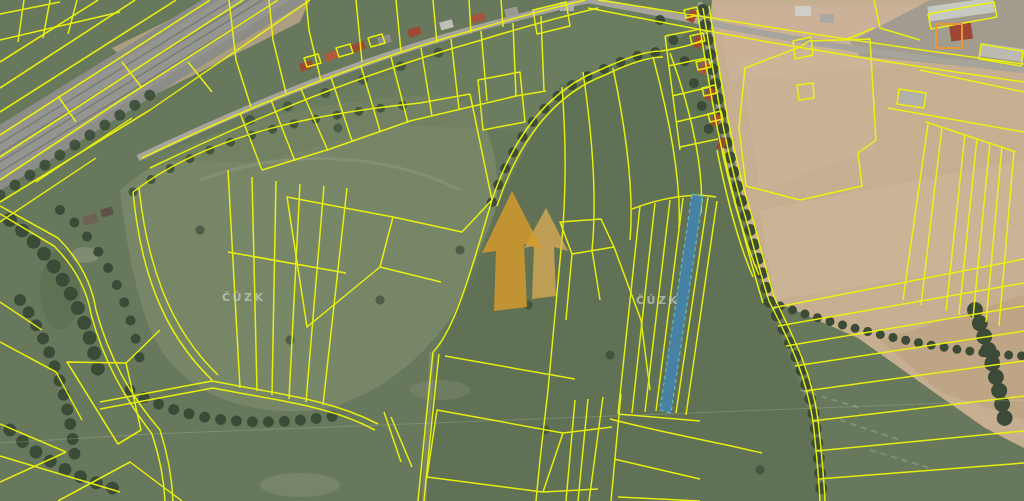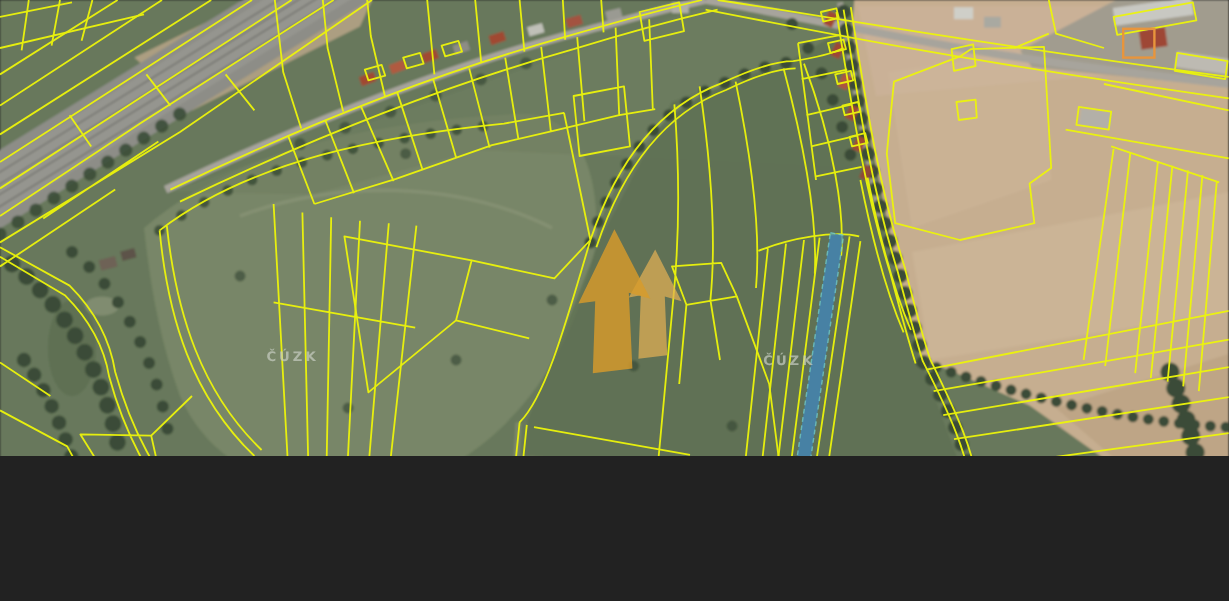--- a/index.html
+++ b/index.html
@@ -1,16 +1,16 @@
 <!DOCTYPE html>
 <html><head>
 <meta charset="utf-8">
 <style>
   html,body{margin:0;padding:0;background:#222;}
-  #stage{position:relative;width:1024px;height:380px;overflow:hidden;font-family:"Liberation Sans",sans-serif;}
+  #stage{position:relative;width:1024px;height:501px;overflow:hidden;font-family:"Liberation Sans",sans-serif;}
   #stage svg{display:block;}
   text.wm{font-family:"DejaVu Sans",sans-serif;font-size:11px;font-weight:600;letter-spacing:2.5px;opacity:.72;}
 </style>
 </head>
 <body>
 
 <div id="stage">
 <svg width="1024" height="501" viewBox="0 0 1024 501">
   <defs>
     <filter id="soft" x="-5%" y="-5%" width="110%" height="110%">

